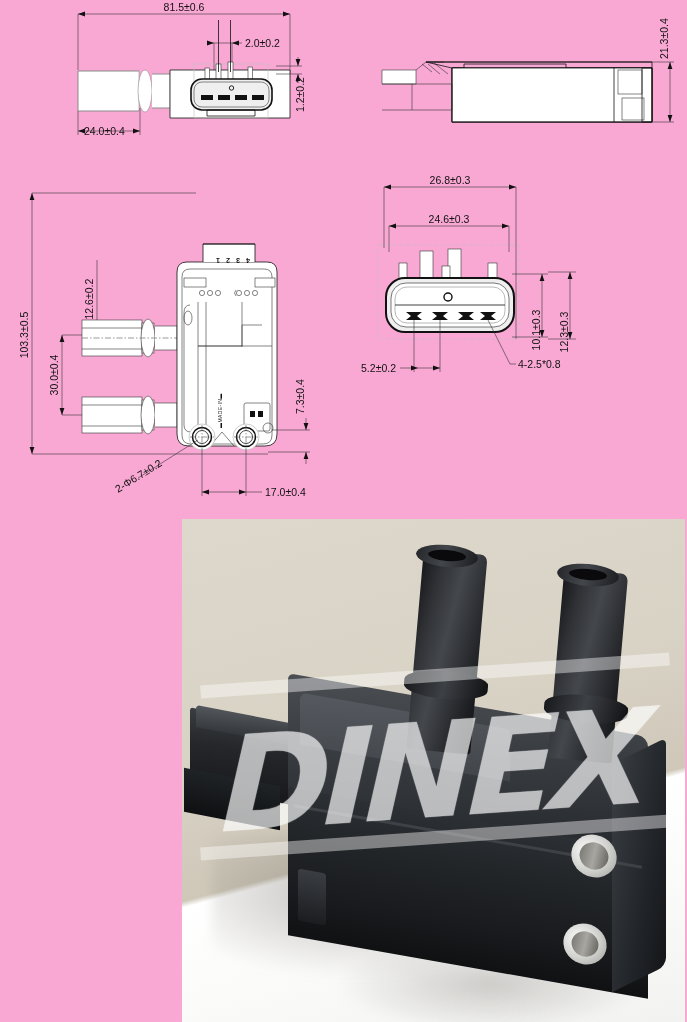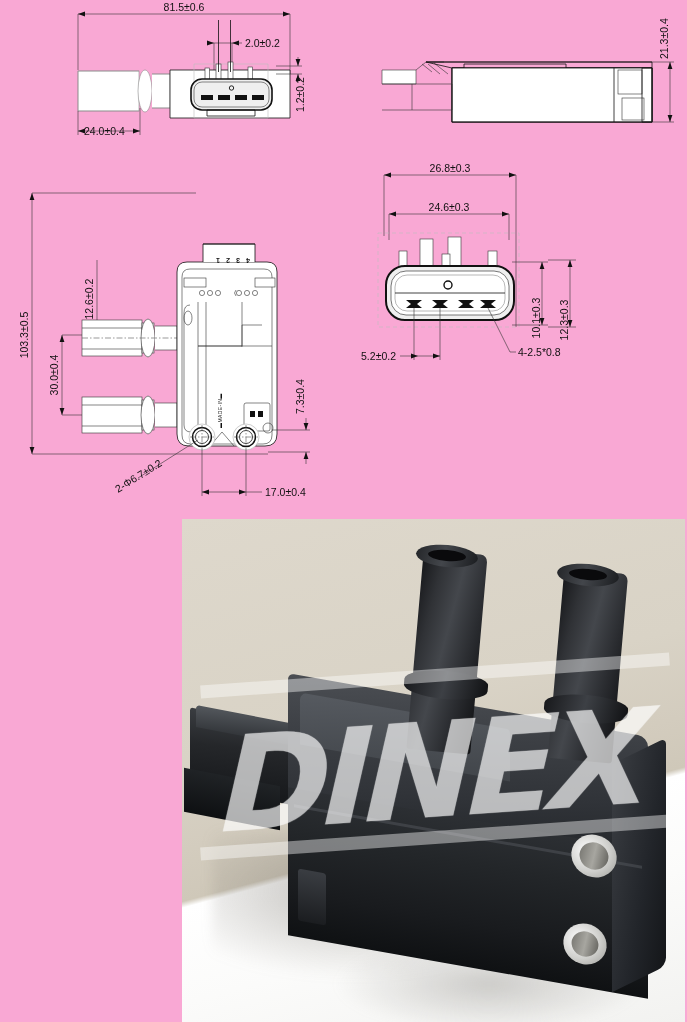--- a/index.html
+++ b/index.html
@@ -303,21 +303,21 @@
       <line class="ln-thin" x1="258" y1="292" x2="300" y2="292"></line>
       <line class="ln-thin" x1="296" y1="258" x2="296" y2="270"></line>
       <path class="sld" d="M296 270 l-2.4 -7 h4.8 z"></path>
       <line class="ln-thin" x1="296" y1="304" x2="296" y2="292"></line>
       <path class="sld" d="M296 292 l-2.4 7 h4.8 z"></path>
       <text class="dim" x="294" y="254" transform="rotate(-90 294 254)">7.3±0.4</text>
     </g>
   </svg>
   </div>
 
-  <div class="view" style="left:352px;top:162px;">
+  <div class="view" style="left:352px;top:174px;">
   <svg width="330" height="230" viewBox="0 0 330 230">
 
     <g>
       <line class="ln-thin" x1="32" y1="13" x2="164" y2="13"></line>
       <path class="sld" d="M32 13 l7 -2.4 v4.8 z"></path>
       <path class="sld" d="M164 13 l-7 -2.4 v4.8 z"></path>
       <line class="ln-thin" x1="32" y1="13" x2="32" y2="74"></line>
       <line class="ln-thin" x1="164" y1="13" x2="164" y2="165"></line>
       <text class="dim" x="98" y="10" text-anchor="middle">26.8±0.3</text>
     </g>

